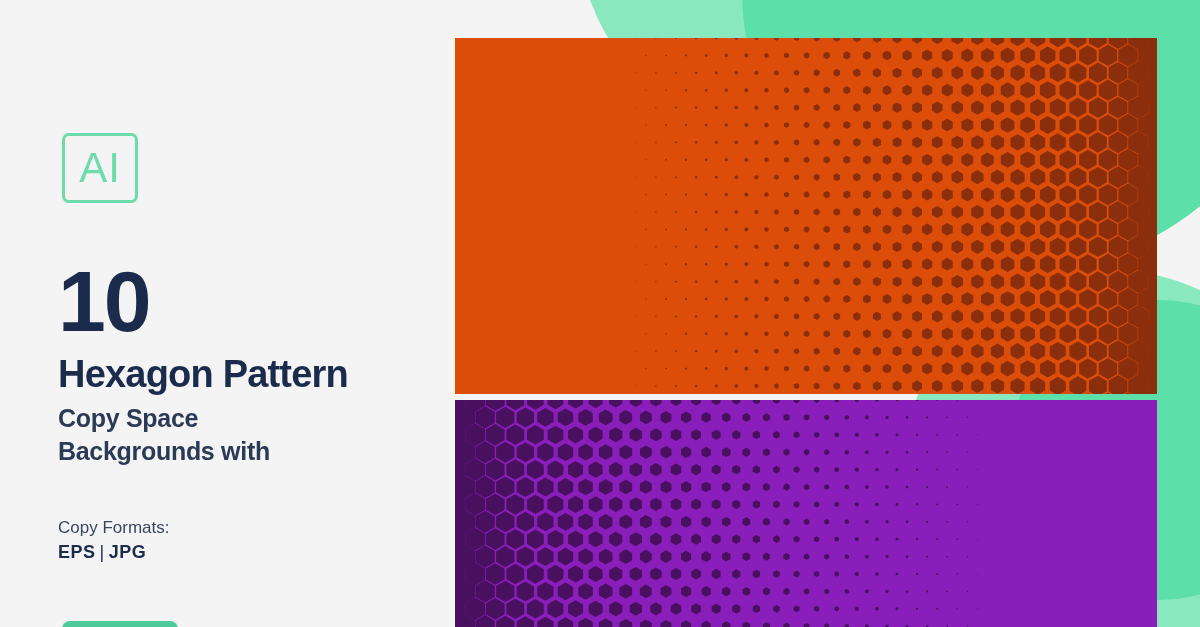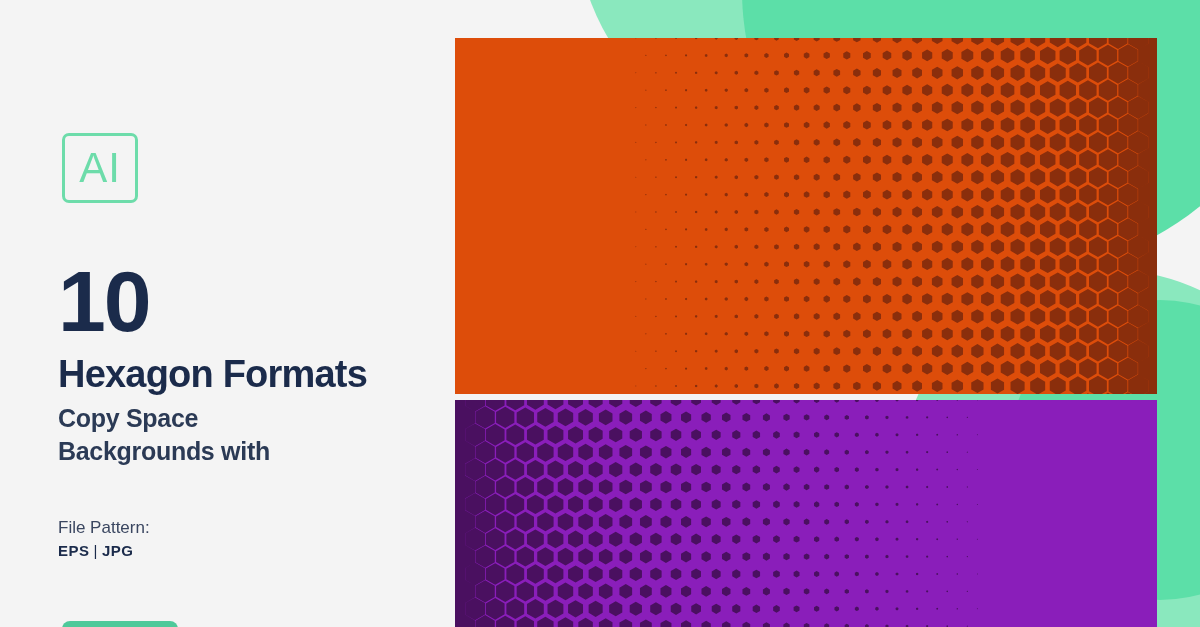--- a/index.html
+++ b/index.html
@@ -68,21 +68,21 @@
     width:380px;
   }
   #subline span { display:block; }
 
   #formats-label {
     position:absolute; left:58px; top:518px;
     font-size:17px; font-weight:normal; color:#3a4660;
   }
   #formats-value {
     position:absolute; left:58px; top:542px;
-    font-size:15px; font-weight:bold; color:#1b2b4b;
+    font-size:18px; font-weight:bold; color:#1b2b4b;
     letter-spacing:0.5px;
   }
   #formats-value .sep { font-weight:normal; padding:0 4px; }
 
   #cta-pill {
     position:absolute; left:62px; top:621px;
     width:116px; height:34px;
     background:#4ec99a; border-radius:8px;
   }
 
@@ -121,28 +121,28 @@
   </div>
 
   <div id="info" style="background: rgb(244, 244, 244);">
 
     <div id="ai-badge">
       <span class="glyph">AI</span>
     </div>
 
     <div id="count">10</div>
 
-    <div id="headline">Hexagon Formats</div>
+    <div id="headline">Hexagon Pattern</div>
 
     <div id="subline">
       <span>Copy Space</span>
       <span>Backgrounds with</span>
     </div>
 
-    <div id="formats-label">File Pattern:</div>
+    <div id="formats-label">Copy Formats:</div>
     <div id="formats-value">
       <span>EPS</span><span class="sep">|</span><span>JPG</span>
     </div>
 
     <div id="cta-pill" style="background: rgb(78, 201, 154);"></div>
   </div>
 
 </div>
 
 </body></html>

